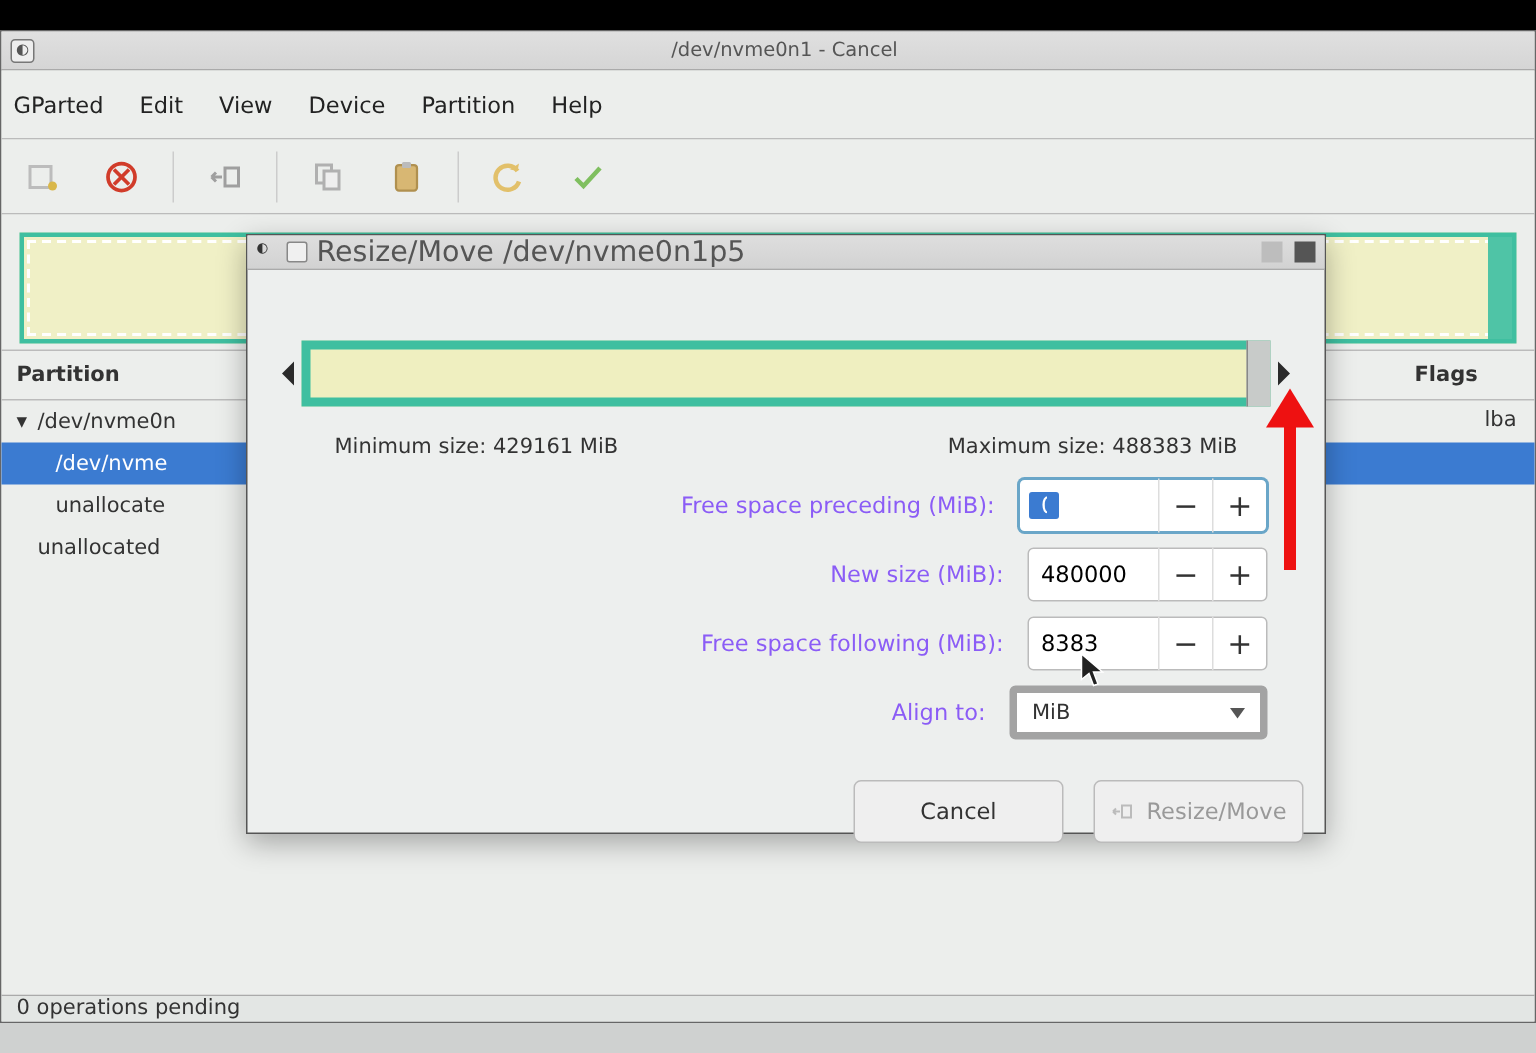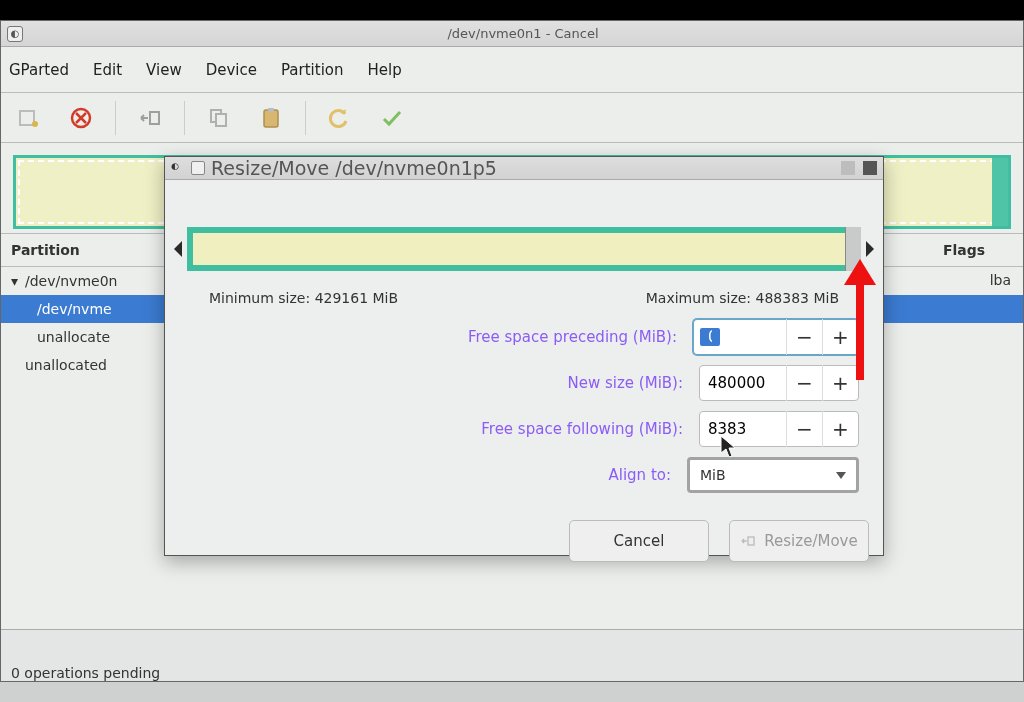--- a/index.html
+++ b/index.html
@@ -38,50 +38,50 @@
 .part-table { flex: 1; background: #eceeec; font-size: 14px; position: relative; }
 .part-head { display: flex; border-bottom: 1px solid #bbb; color: #333; font-weight: 600; }
 .part-head .col { padding: 8px 10px; }
 .col-name { width: 200px; }
 .col-flags { width: 90px; position: absolute; right: 0; }
 .part-rows .row { display: flex; align-items: center; padding: 4px 10px; height: 28px; }
 .row .expander { width: 14px; display: inline-block; }
 .row.sel { background: #3b7bd1; color: #fff; }
 
 
-.statusbar { height: 52px; border-top: 1px solid #aaa; background: #e3e6e4; display: flex; align-items: flex-end; padding: 0 10px; font-size: 14px; color: #333; }
+.statusbar { height: 18px; border-top: 1px solid #aaa; background: #e3e6e4; display: flex; align-items: flex-start; padding: 0 10px; font-size: 14px; color: #333; }
 
 
 .dialog {
   position: absolute; left: 164px; top: 156px; width: 720px; height: 400px;
   background: #edefee; border: 1px solid #555; box-shadow: 0 6px 18px rgba(0,0,0,0.3);
   display: flex; flex-direction: column;
 }
 .dialog-title { height: 24px; display: flex; align-items: center; padding: 0 6px; gap: 6px; background: linear-gradient(#dedede,#d2d2d2); border-bottom: 1px solid #aaa; }
 .dialog-title .title { flex: 1; text-align: left; color: #555; font-size: 19px; }
 .dialog-title .winbtn { width: 14px; height: 14px; background: #555; margin-left: 2px; }
 .dialog-title .winbtn.min { background: #bdbdbd; }
-.dialog-body { padding: 14px 4px 12px; flex: 1; display: flex; flex-direction: column; margin-top: 28px; }
+.dialog-body { padding: 14px 18px 12px; flex: 1; display: flex; flex-direction: column; margin-top: 28px; }
 
 .resize-graph-row { display: flex; align-items: center; height: 54px; }
 .resize-graph-row .arrow { width: 18px; display: flex; align-items: center; justify-content: center; cursor: ew-resize; }
 .resize-graph-row .arrow svg { width: 12px; height: 18px; }
 .resize-graph { flex: 1; height: 44px; border: 6px solid #3fbfa0; background: #efefc0; position: relative; }
 .resize-graph .follow-free { position: absolute; right: -6px; top: -6px; bottom: -6px; width: 16px; background: #c8cbc9; border-left: 1px solid #888; }
 
 .sizes-row { display: flex; justify-content: space-between; padding: 14px 40px 8px; font-size: 14px; color: #333; }
 
 .form-row { display: flex; align-items: center; height: 46px; padding: 0 20px 0 120px; }
 .form-row .lbl { flex: 1; text-align: right; color: #8b5cf6; padding-right: 16px; font-size: 15px; }
 .spin { display: flex; align-items: center; border: 1px solid #bbb; border-radius: 4px; background: #fff; height: 36px; }
 .spin.focused { border-color: #6aa6c8; box-shadow: 0 0 0 1px #6aa6c8; }
 .spin input { border: none; outline: none; width: 86px; padding: 0 8px; font-size: 15px; background: transparent; }
 .spin .step { width: 36px; height: 36px; display: flex; align-items: center; justify-content: center; font-size: 20px; color: #333; border-left: 1px solid #ddd; cursor: pointer; }
 
-.combo { display: flex; align-items: center; justify-content: space-between; border: 3px solid #a3a3a3; border-radius: 4px; background: #fff; height: 36px; width: 172px; padding: 0 10px; }
+.combo { display: flex; align-items: center; justify-content: space-between; border: 5px solid #a3a3a3; border-radius: 4px; background: #fff; height: 36px; width: 172px; padding: 0 10px; }
 .combo .caret { width: 0; height: 0; border-left: 5px solid transparent; border-right: 5px solid transparent; border-top: 7px solid #555; }
 
 .dialog-actions { display: flex; justify-content: flex-end; gap: 20px; padding: 10px 14px; }
 .btn { height: 42px; min-width: 140px; border: 1px solid #bbb; border-radius: 5px; background: #efefef; display: flex; align-items: center; justify-content: center; gap: 8px; font-size: 15px; color: #333; }
 .btn.disabled { color: #999; }
 
 
 .anno-arrow { position: absolute; left: 840px; top: 255px; pointer-events: none; }
 .anno-arrow svg { width: 40px; height: 125px; }
 

